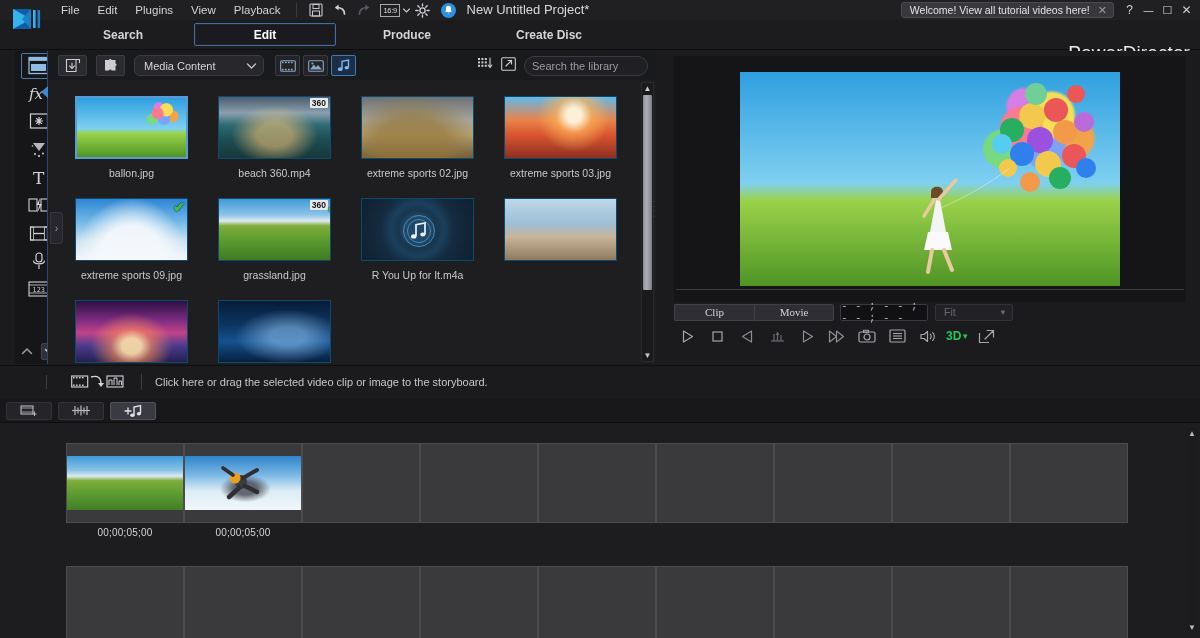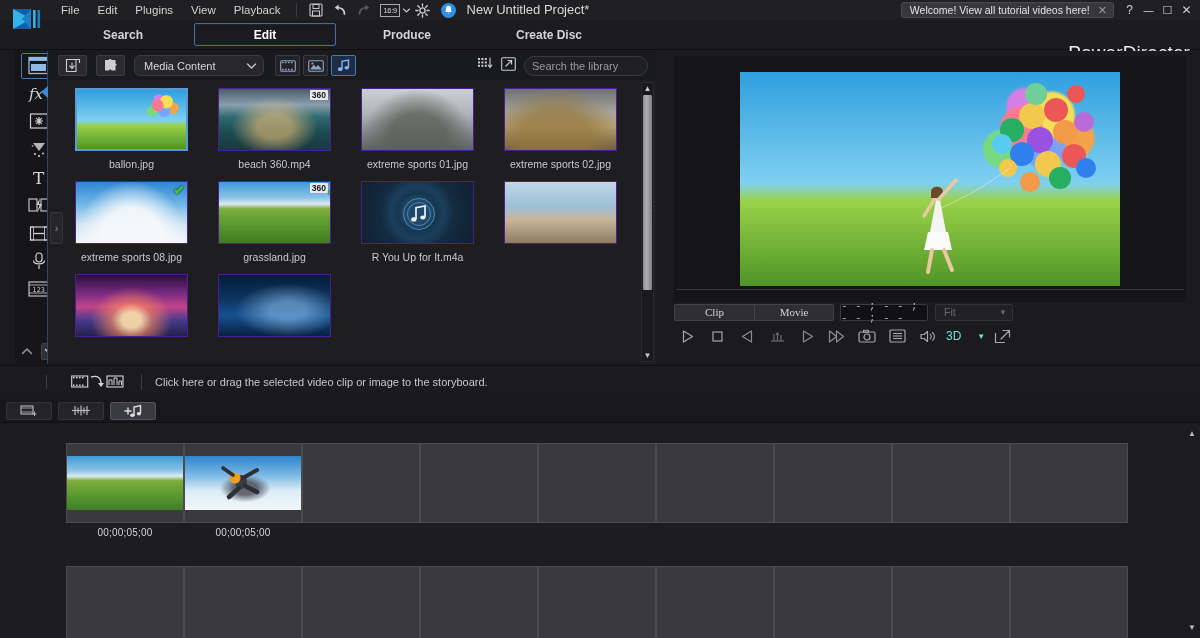--- a/index.html
+++ b/index.html
@@ -161,22 +161,22 @@
   .library {
     position: absolute; left: 48px; top: 80px; width: 608px; height: 284px;
     background: #1e1e20; overflow: hidden;
   }
   .grid {
     position: absolute; left: 0; top: 0; width: 590px;
     display: flex; flex-wrap: wrap; padding: 8px 0 0 12px;
   }
   .cell { width: 143px; margin-bottom: 11px; cursor: default; }
   .thumb {
-    position: relative; width: 113px; height: 63px; margin: 0 auto;
-    background: #4c1d95; overflow: hidden; border: 1px solid transparent;
+    position: relative; width: 113px; height: 63px; margin: 8px auto;
+    background: #0c4a6e; overflow: hidden; border: 1px solid transparent;
   }
   .cell.selected .thumb { border: 2px solid #5b9bd5; }
   .thumb .art { position: absolute; inset: 0; }
   .badge360 {
     position: absolute; right: 2px; top: 1px; background: #e9e9ec; color: #17171a;
     font-size: 8.5px; line-height: 10px; padding: 0 2px; border-radius: 1px; font-weight: bold;
   }
   .badge-check {
     position: absolute; right: 2px; top: 1px; color: #3ec43e; font-size: 14px;
     line-height: 14px; font-weight: bold; text-shadow: 0 0 2px #000;
@@ -237,22 +237,22 @@
   .pv-ctrl-bot {
     position: absolute; left: 12px; top: 272px; width: 520px; height: 26px;
     display: flex; align-items: center; gap: 0;
   }
   .pc {
     width: 30px; height: 24px; display: flex; align-items: center; justify-content: center;
     cursor: default; color: #9a9aa2;
   }
   .pc.dim { color: #5c5c64; }
   .pc-3d {
-    display: flex; align-items: center; gap: 16px; margin-left: 4px; margin-right: 2px;
-    font-size: 12px; color: #5eead4; cursor: default; font-weight: normal;
+    display: flex; align-items: center; gap: 0; margin-left: 4px; margin-right: 2px;
+    font-size: 12px; color: #22c55e; cursor: default; font-weight: bold;
   }
 
   
   .hintbar {
     position: absolute; left: 0; top: 365px; width: 1200px; height: 33px;
     background: #1b1b1e; border-top: 1px solid #0f0f11;
     display: flex; align-items: center;
   }
   .hint-sep { width: 1px; height: 14px; background: #3d3d44; margin-left: 46px; }
   .hint-icon { margin-left: 24px; display: flex; align-items: center; }
@@ -646,41 +646,41 @@
       </div>
 
       <div class="cell">
         <div class="thumb">
           <div class="art art-beach"></div>
           <div class="badge360">360</div>
         </div>
         <div class="cap">beach 360.mp4</div>
       </div>
 
-      <div class="cell">
-        <div class="thumb">
-          <div class="art art-bmx"></div>
-        </div>
-        <div class="cap">extreme sports 01.jpg</div>
-      </div>
 
       <div class="cell">
         <div class="thumb">
           <div class="art art-bmx2"></div>
         </div>
         <div class="cap">extreme sports 02.jpg</div>
       </div>
 
+      <div class="cell">
+        <div class="thumb">
+          <div class="art art-sunset"></div>
+        </div>
+        <div class="cap">extreme sports 03.jpg</div>
+      </div>
 
       <div class="cell">
         <div class="thumb">
           <div class="art art-sky"></div>
           <div class="badge-check">✔</div>
         </div>
-        <div class="cap">extreme sports 08.jpg</div>
+        <div class="cap">extreme sports 09.jpg</div>
       </div>
 
       <div class="cell">
         <div class="thumb">
           <div class="art art-grass"></div>
           <div class="badge360">360</div>
           <div class="badge-check offset">✔</div>
         </div>
         <div class="cap">grassland.jpg</div>
       </div>

